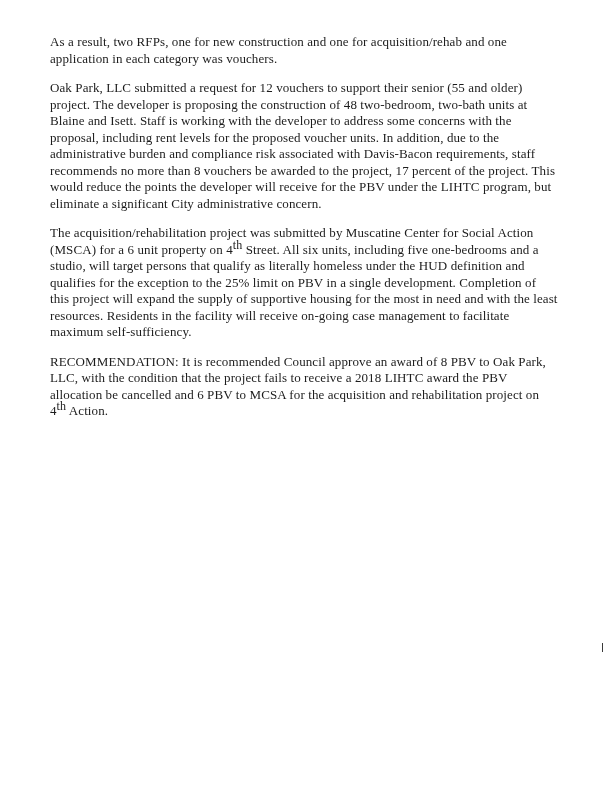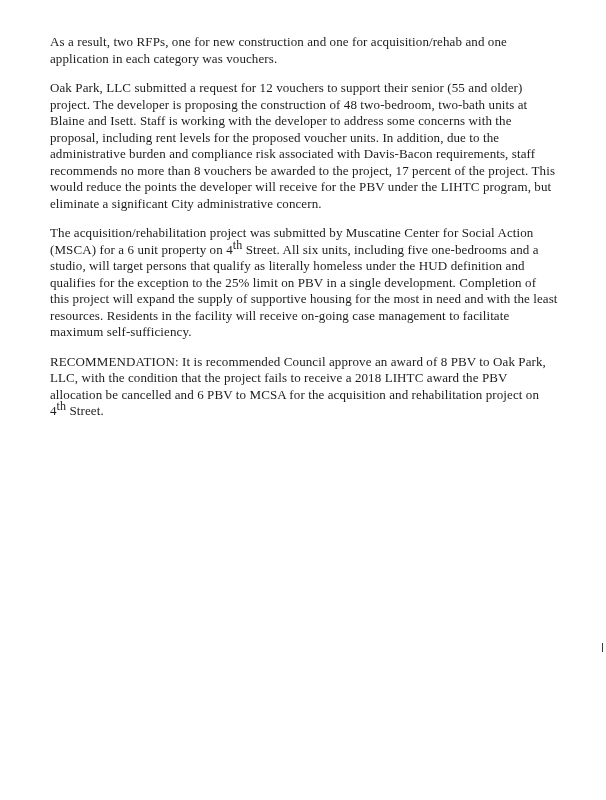--- a/index.html
+++ b/index.html
@@ -49,17 +49,17 @@
 <body>
 
 <div class="page">
 
   <p>As a result, two RFPs, one for new construction and one for acquisition/rehab and one application in each category was vouchers.</p>
 
   <p>Oak Park, LLC submitted a request for 12 vouchers to support their senior (55 and older) project. The developer is proposing the construction of 48 two-bedroom, two-bath units at Blaine and Isett. Staff is working with the developer to address some concerns with the proposal, including rent levels for the proposed voucher units. In addition, due to the administrative burden and compliance risk associated with Davis-Bacon requirements, staff recommends no more than 8 vouchers be awarded to the project, 17 percent of the project. This would reduce the points the developer will receive for the PBV under the LIHTC program, but eliminate a significant City administrative concern.</p>
 
   <p><span>The acquisition/rehabilitation project was submitted by Muscatine Center for Social Action (MSCA) for a 6 unit property on 4</span><sup>th</sup><span> Street. All six units, including five one-bedrooms and a studio, will target persons that qualify as literally homeless under the HUD definition and qualifies for the exception to the 25% limit on PBV in a single development. Completion of this project will expand the supply of supportive housing for the most in need and with the least resources. Residents in the facility will receive on-going case management to facilitate maximum self-sufficiency.</span></p>
 
-  <p><strong>RECOMMENDATION:</strong><span> It is recommended Council approve an award of 8 PBV to Oak Park, LLC, with the condition that the project fails to receive a 2018 LIHTC award the PBV allocation be cancelled and 6 PBV to MCSA for the acquisition and rehabilitation project on 4</span><sup>th</sup><span> Street.</span></p>
+  <p><strong>RECOMMENDATION:</strong><span> It is recommended Council approve an award of 8 PBV to Oak Park, LLC, with the condition that the project fails to receive a 2018 LIHTC award the PBV allocation be cancelled and 6 PBV to MCSA for the acquisition and rehabilitation project on 4</span><sup>th</sup><span> Action.</span></p>
 
 </div>
 
 <div class="scan-artifact"></div>
 
 </body></html>

